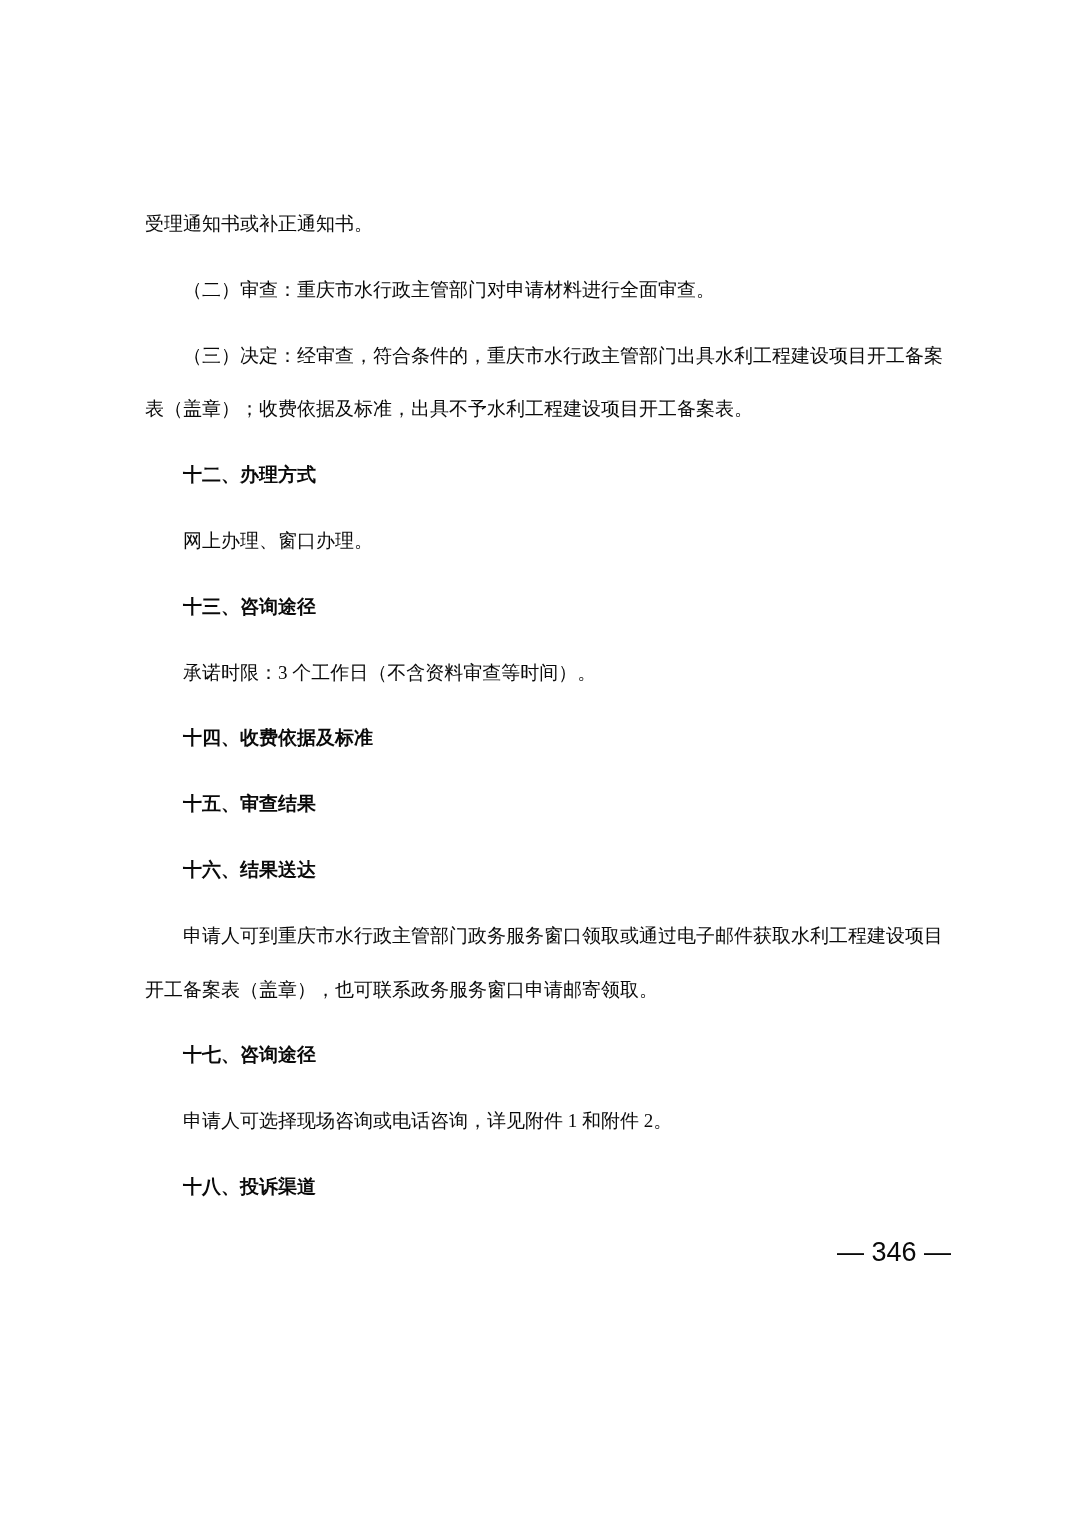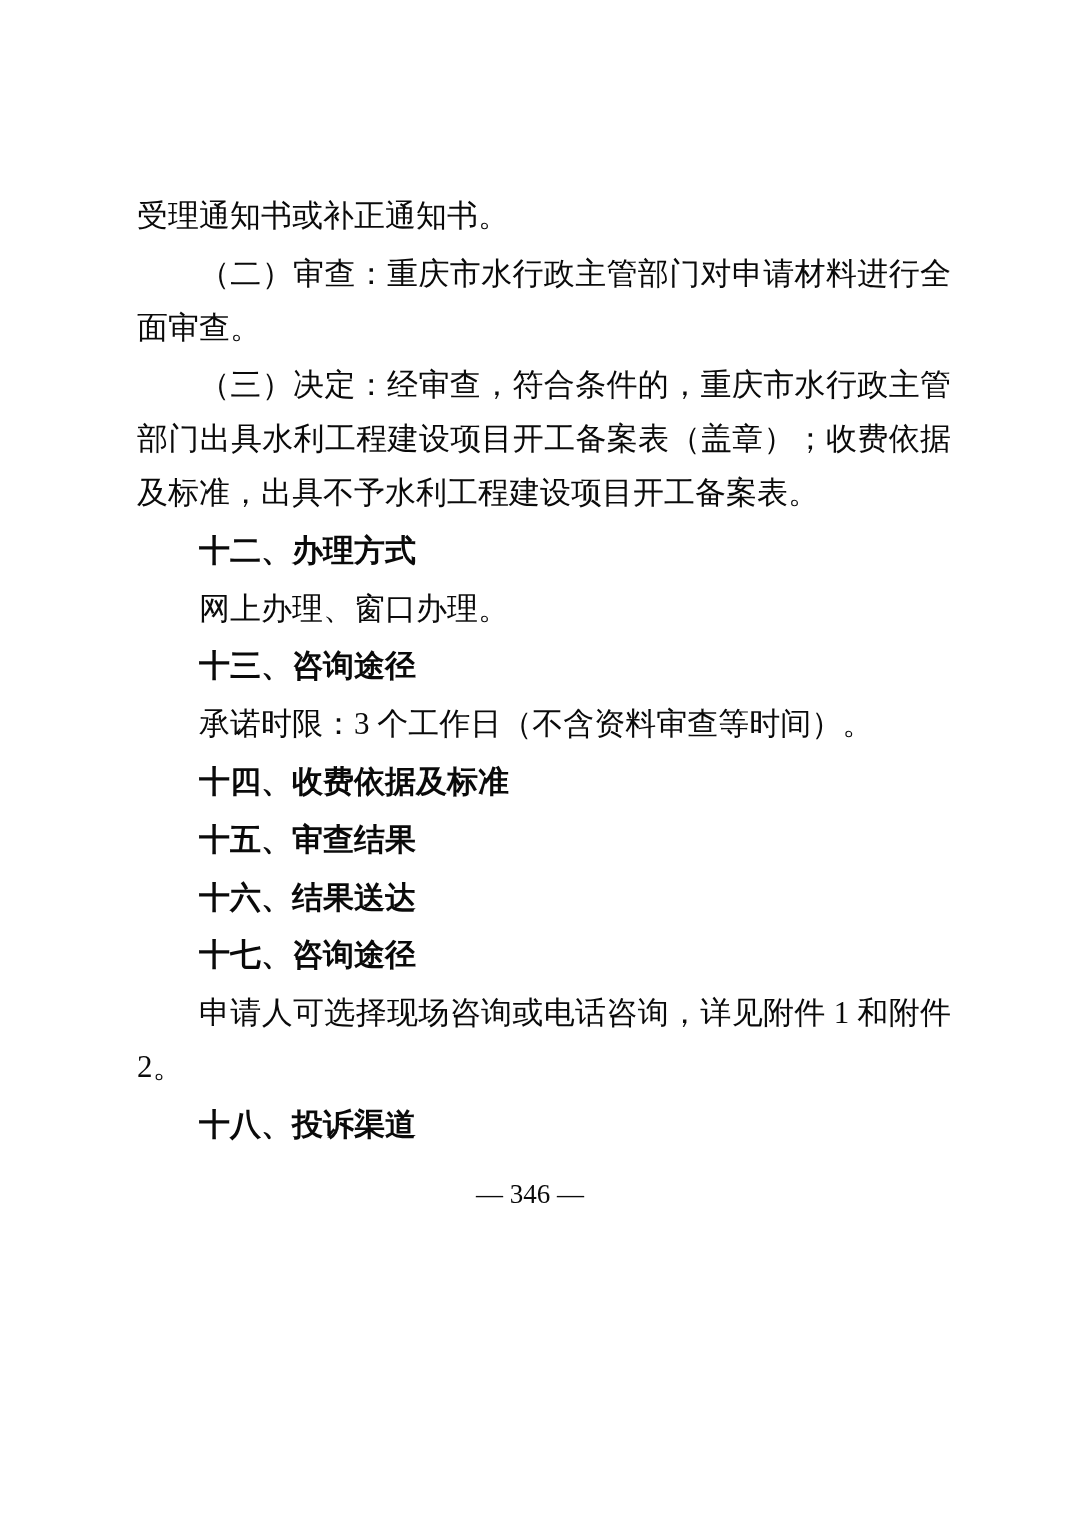--- a/index.html
+++ b/index.html
@@ -18,61 +18,62 @@
   .page {
     box-sizing: border-box;
     width: 1074px;
     height: 1520px;
     padding: 185px 120px 0 133px;
   }
   .content {
     width: 822px;
   }
   .para, .heading {
-    margin: 4px;
+    margin: 12px;
     padding: 0;
-    font-size: 31px;
+    font-size: 19px;
     line-height: 53.8px;
     text-align: justify;
     text-justify: inter-ideograph;
     letter-spacing: 0;
     word-break: break-all;
   }
   .para.indent {
     text-indent: 2em;
   }
   .heading {
     font-family: "Liberation Sans", sans-serif;
     font-weight: bold;
     text-indent: 2em;
     text-align: left;
   }
   .page-number {
-    margin: 16px;
+    margin: 4px;
     margin-left: -12px;
     font-size: 27px;
     line-height: 53.8px;
-    text-align: center;
-    font-family: Liberation Serif, serif;
+    text-align: right;
+    font-family: Liberation Sans, sans-serif;
     color: #0a0a0a;
   }
 </style>
 </head>
 <body>
 
 <div class="page">
   <div class="content">
     <p class="para">受理通知书或补正通知书。</p>
     <p class="para indent">（二）审查：重庆市水行政主管部门对申请材料进行全面审查。</p>
     <p class="para indent">（三）决定：经审查，符合条件的，重庆市水行政主管部门出具水利工程建设项目开工备案表（盖章）；收费依据及标准，出具不予水利工程建设项目开工备案表。</p>
     <h2 class="heading">十二、办理方式</h2>
     <p class="para indent">网上办理、窗口办理。</p>
     <h2 class="heading">十三、咨询途径</h2>
     <p class="para indent">承诺时限：3 个工作日（不含资料审查等时间）。</p>
     <h2 class="heading">十四、收费依据及标准</h2>
     <h2 class="heading">十五、审查结果</h2>
     <h2 class="heading">十六、结果送达</h2>
+    <p class="para indent">申请人可到重庆市水行政主管部门政务服务窗口领取或通过电子邮件获取水利工程建设项目开工备案表（盖章），也可联系政务服务窗口申请邮寄领取。</p>
     <h2 class="heading">十七、咨询途径</h2>
     <p class="para indent">申请人可选择现场咨询或电话咨询，详见附件 1 和附件 2。</p>
     <h2 class="heading">十八、投诉渠道</h2>
     <div class="page-number">— 346 —</div>
   </div>
 </div>
 
 </body></html>

